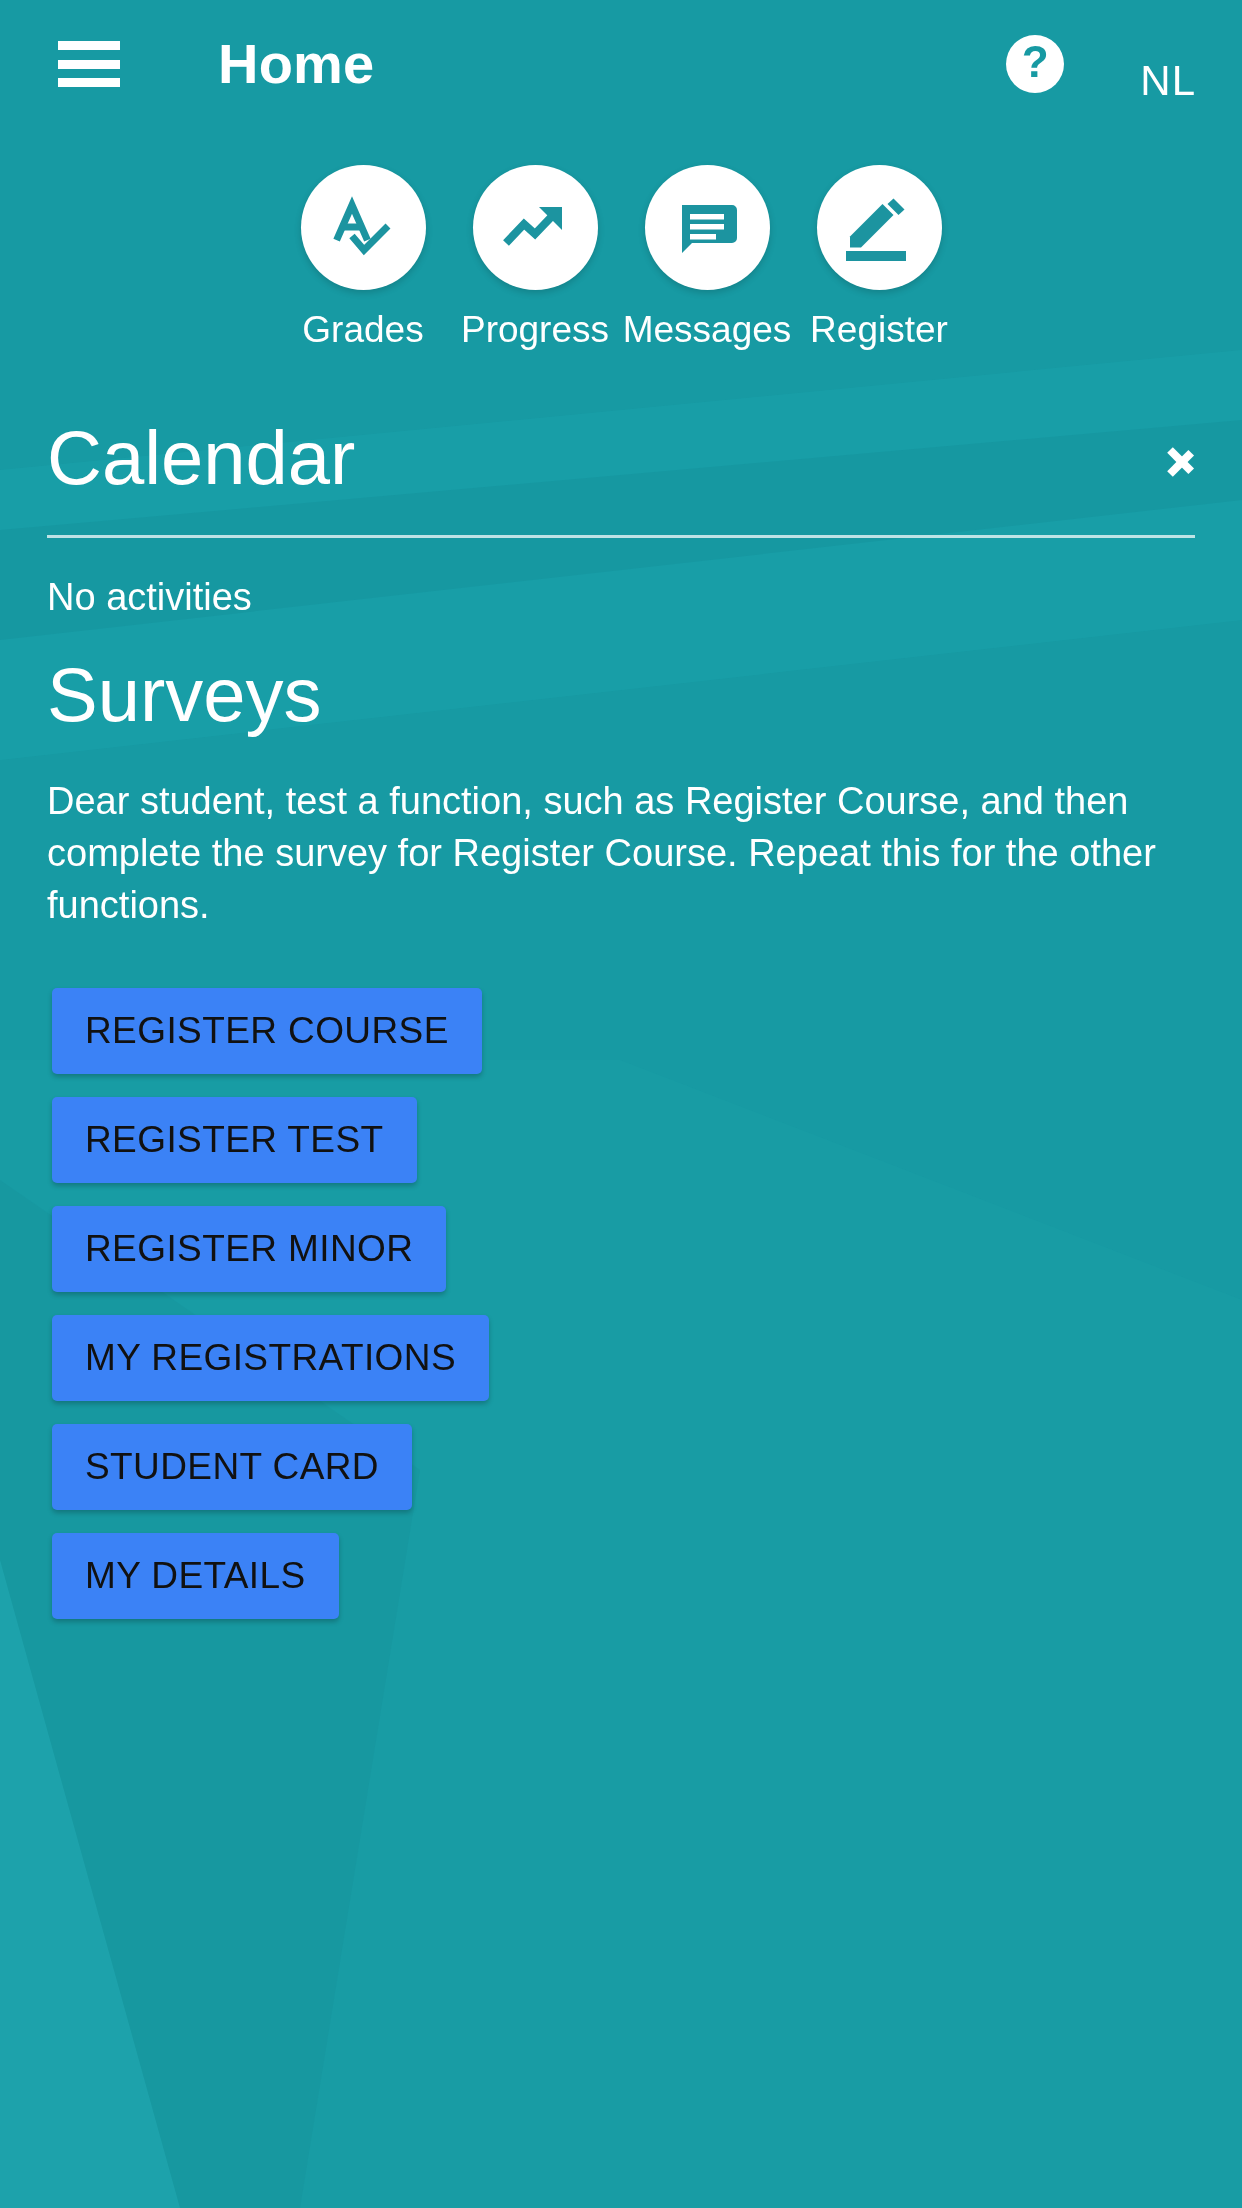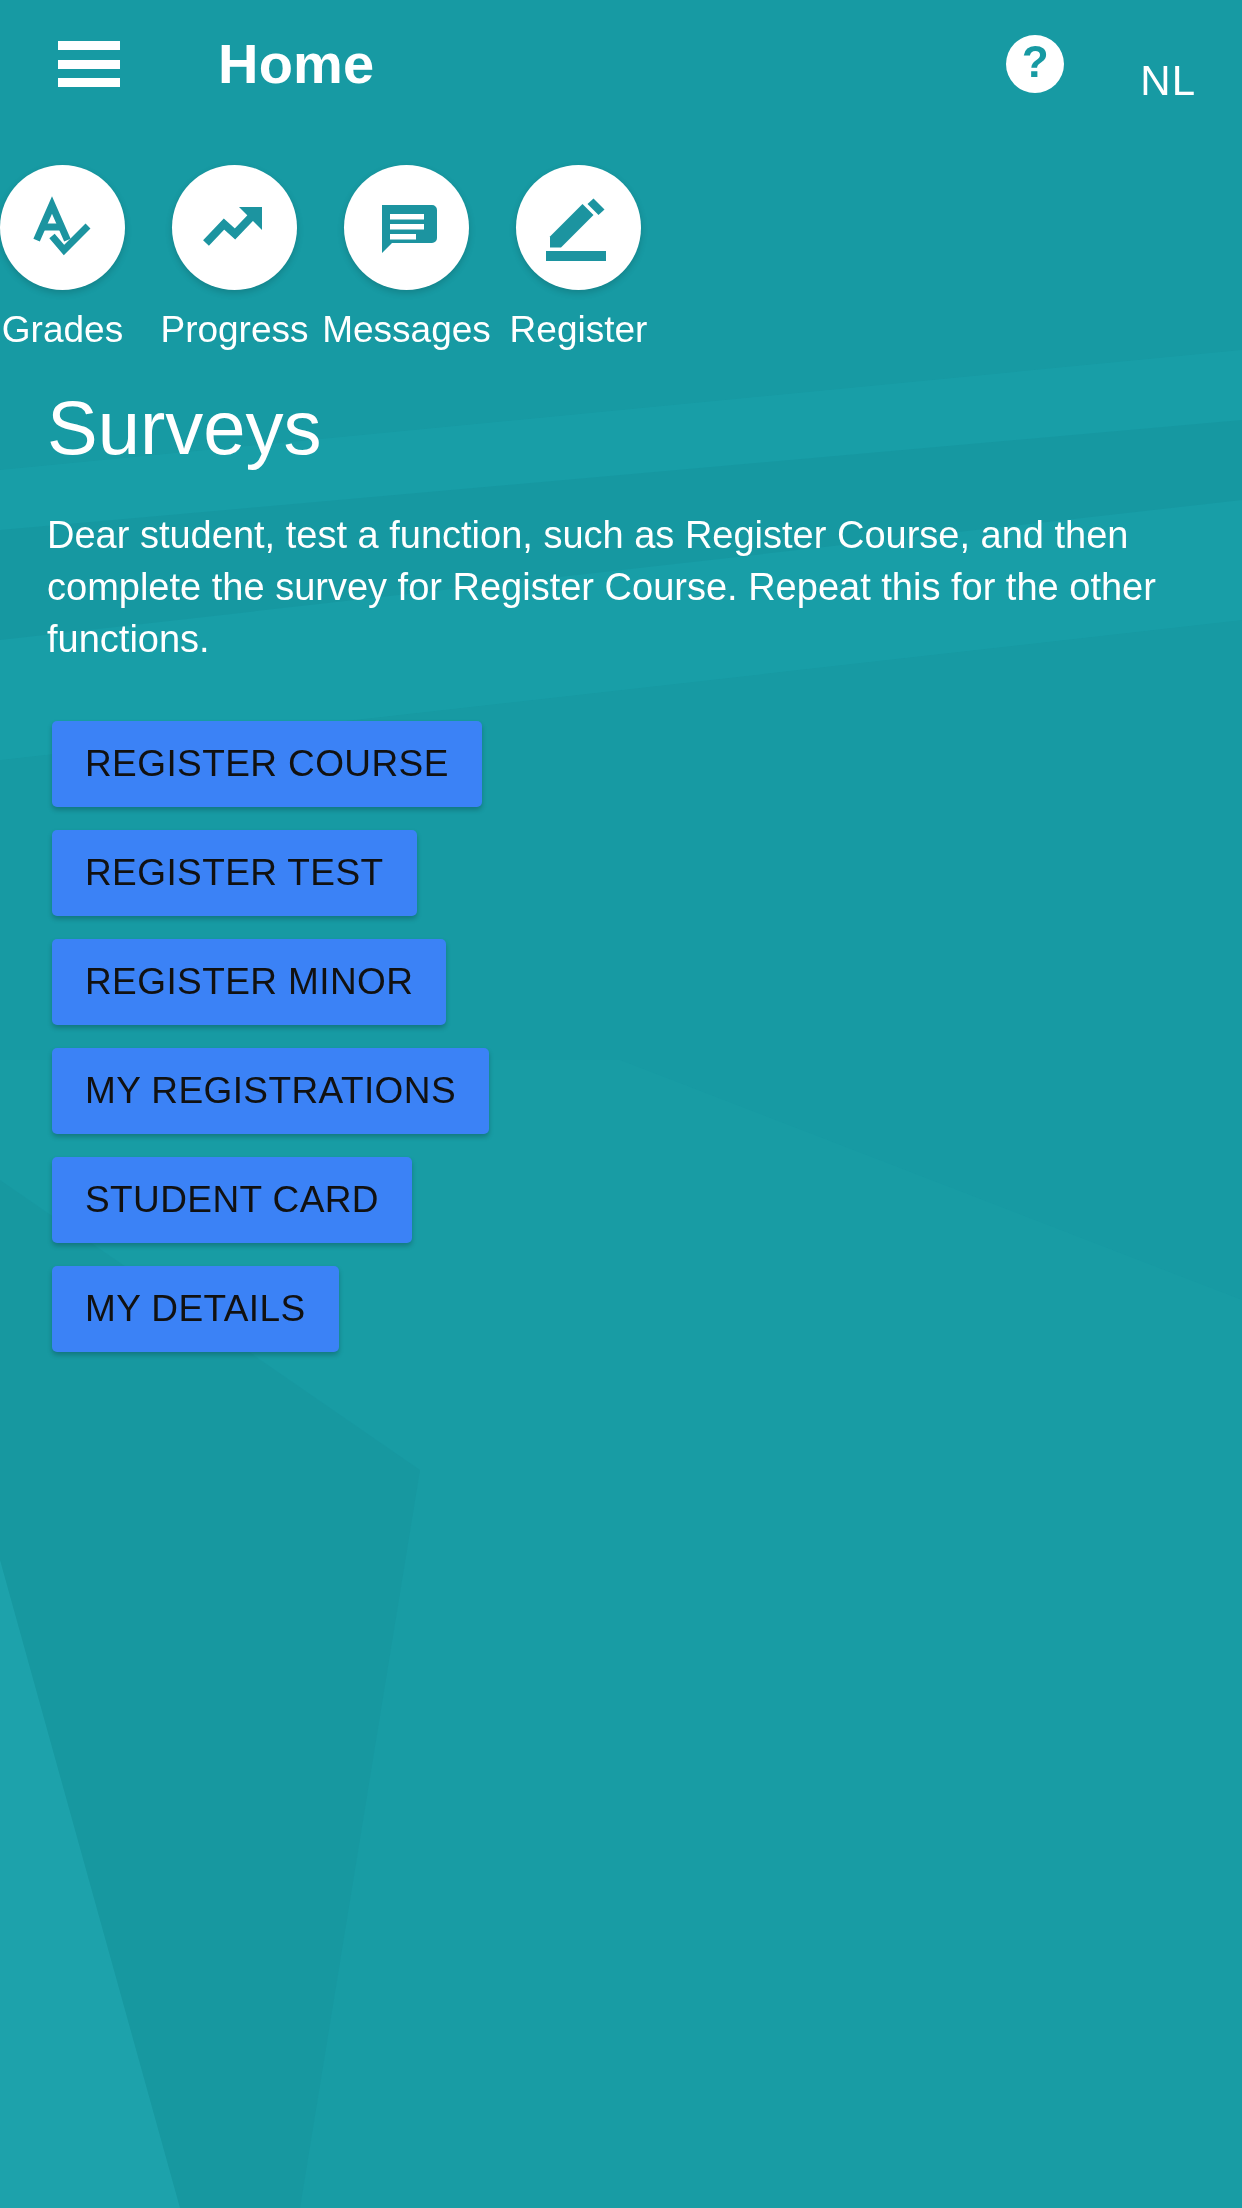--- a/index.html
+++ b/index.html
@@ -95,20 +95,21 @@
     color: #ffffff;
     cursor: pointer;
     letter-spacing: 1px;
     flex: 0 0 auto;
     margin-top: 33px;
   }
 
   
   .shortcuts {
     display: flex;
+    justify-content: center;
     gap: 47px;
     margin-top: 37px;
   }
 
   .shortcut {
     width: 125px;
     display: flex;
     flex-direction: column;
     align-items: center;
     cursor: pointer;
@@ -302,20 +303,31 @@
             <path d="M6 43.5 L38.5 11 L49.5 22 L17 54.5 L6 54.5 Z"></path>
             <path d="M43.5 6 L49.5 0.5 L60.5 11.5 L54.5 17 Z" transform="translate(0,5)"></path>
             <rect x="2" y="58" width="60" height="10"></rect>
           </g>
         </svg>
       </div>
       <div class="shortcut-label">Register</div>
     </div>
   </nav>
 
+  <section class="calendar-section">
+    <div class="calendar-head">
+      <div class="calendar-title">Calendar</div>
+      <div class="calendar-head-spacer"></div>
+      <div class="chevron-right"></div>
+    </div>
+
+    <div class="calendar-divider"></div>
+
+    <div class="calendar-empty">No activities</div>
+  </section>
 
   <section class="surveys-section">
     <h2 class="surveys-title">Surveys</h2>
 
     <p class="surveys-text">Dear student, test a function, such as Register Course, and then complete the survey for Register Course. Repeat this for the other functions.</p>
 
     <div class="survey-buttons">
       <button class="survey-button">REGISTER COURSE</button>
       <button class="survey-button">REGISTER TEST</button>
       <button class="survey-button">REGISTER MINOR</button>

